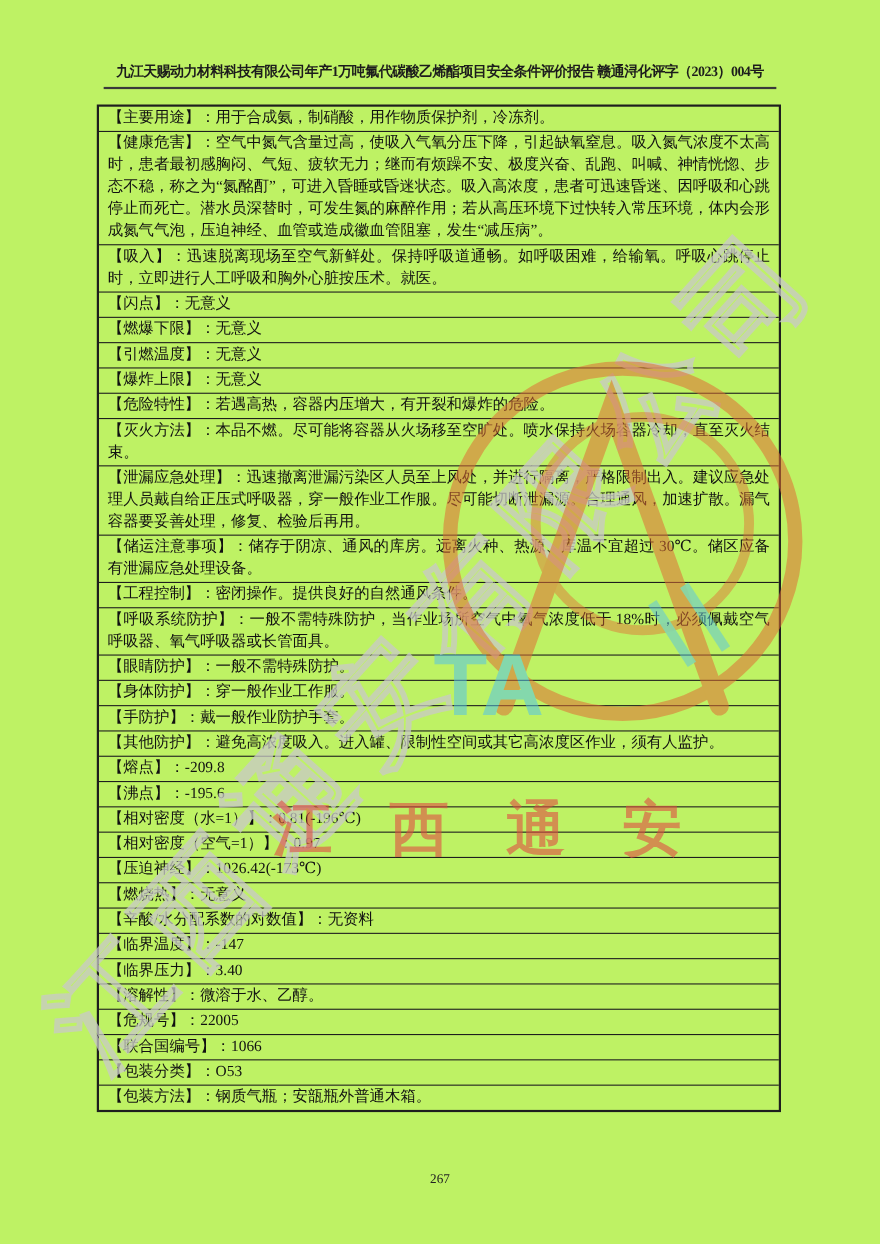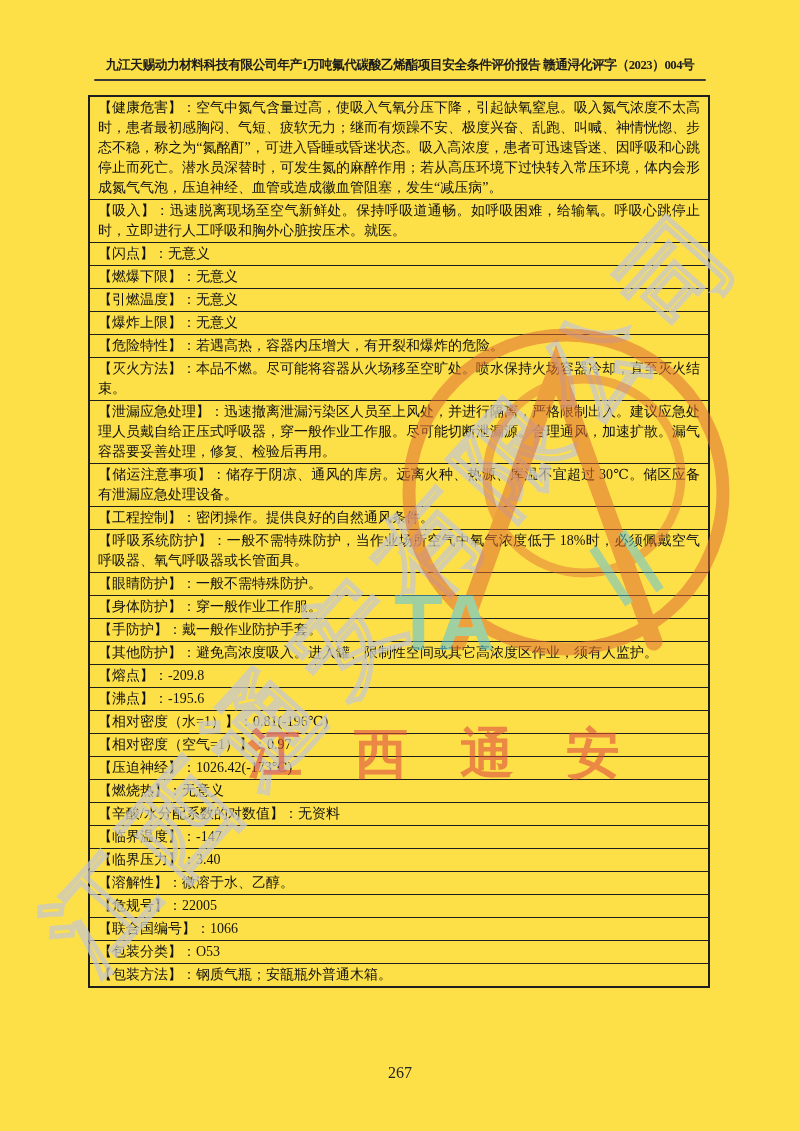--- a/index.html
+++ b/index.html
@@ -1,17 +1,17 @@
 <!DOCTYPE html>
 <html><head>
 <meta charset="utf-8">
 <style>
   html,body{margin:0;padding:0;background:#ffffff;}
   #page{
-    position:relative;width:800px;height:1131px;background:#fde047;
+    position:relative;width:800px;height:1131px;background:#bef264;
     font-family:"Liberation Serif","DejaVu Serif",serif;color:#111;overflow:hidden;
   }
   
   .doc-header{
     position:absolute;top:56px;left:88px;width:624px;
     text-align:center;font-size:13px;font-weight:bold;color:#1c1c1c;
     letter-spacing:-0.5px;padding-bottom:5px;border-bottom:2px solid #3a3a3a;
     white-space:nowrap;transform:scaleX(0.98);transform-origin:center;
   }
   
@@ -22,21 +22,21 @@
   .msds-row{
     font-size:14px;line-height:20px;padding:1px 8px 1px 8px;
     border-top:1px solid #1e1e1e;word-break:break-all;text-align:justify;
   }
   .msds-row:first-child{border-top:none;}
   .row-label{letter-spacing:0;}
   .row-value{}
   
   .page-number{
     position:absolute;top:1064px;left:0;width:800px;text-align:center;
-    font-size:16px;color:#222;
+    font-size:12px;color:#222;
   }
   
   .wm{pointer-events:none;}
   .wm-diagonal{
     position:absolute;left:14px;top:905px;
     transform:rotate(-48deg);transform-origin:left top;
     font-size:105px;font-weight:bold;letter-spacing:18px;white-space:nowrap;
     color:transparent;-webkit-text-stroke:2px #c9c9c9;
     opacity:0.75;z-index:3;
   }
@@ -52,20 +52,21 @@
   }
 </style>
 </head>
 <body>
 
 <div id="page">
 
   <div class="doc-header">九江天赐动力材料科技有限公司年产1万吨氟代碳酸乙烯酯项目安全条件评价报告  赣通浔化评字（2023）004号</div>
 
   <div class="msds-table" id="msds-table">
+      <div class="msds-row"><span class="row-label">【主要用途】：</span><span class="row-value">用于合成氨，制硝酸，用作物质保护剂，冷冻剂。</span></div>
       <div class="msds-row"><span class="row-label">【健康危害】：</span><span class="row-value">空气中氮气含量过高，使吸入气氧分压下降，引起缺氧窒息。吸入氮气浓度不太高时，患者最初感胸闷、气短、疲软无力；继而有烦躁不安、极度兴奋、乱跑、叫喊、神情恍惚、步态不稳，称之为“氮酩酊”，可进入昏睡或昏迷状态。吸入高浓度，患者可迅速昏迷、因呼吸和心跳停止而死亡。潜水员深替时，可发生氮的麻醉作用；若从高压环境下过快转入常压环境，体内会形成氮气气泡，压迫神经、血管或造成徽血管阻塞，发生“减压病”。</span></div>
       <div class="msds-row"><span class="row-label">【吸入】：</span><span class="row-value">迅速脱离现场至空气新鲜处。保持呼吸道通畅。如呼吸困难，给输氧。呼吸心跳停止时，立即进行人工呼吸和胸外心脏按压术。就医。</span></div>
       <div class="msds-row"><span class="row-label">【闪点】：</span><span class="row-value">无意义</span></div>
       <div class="msds-row"><span class="row-label">【燃爆下限】：</span><span class="row-value">无意义</span></div>
       <div class="msds-row"><span class="row-label">【引燃温度】：</span><span class="row-value">无意义</span></div>
       <div class="msds-row"><span class="row-label">【爆炸上限】：</span><span class="row-value">无意义</span></div>
       <div class="msds-row"><span class="row-label">【危险特性】：</span><span class="row-value">若遇高热，容器内压增大，有开裂和爆炸的危险。</span></div>
       <div class="msds-row"><span class="row-label">【灭火方法】：</span><span class="row-value">本品不燃。尽可能将容器从火场移至空旷处。喷水保持火场容器冷却，直至灭火结束。</span></div>
       <div class="msds-row"><span class="row-label">【泄漏应急处理】：</span><span class="row-value">迅速撤离泄漏污染区人员至上风处，并进行隔离，严格限制出入。建议应急处理人员戴自给正压式呼吸器，穿一般作业工作服。尽可能切断泄漏源。合理通风，加速扩散。漏气容器要妥善处理，修复、检验后再用。</span></div>
       <div class="msds-row"><span class="row-label">【储运注意事项】：</span><span class="row-value">储存于阴凉、通风的库房。远离火种、热源、库温不宜超过 30℃。储区应备有泄漏应急处理设备。</span></div>

